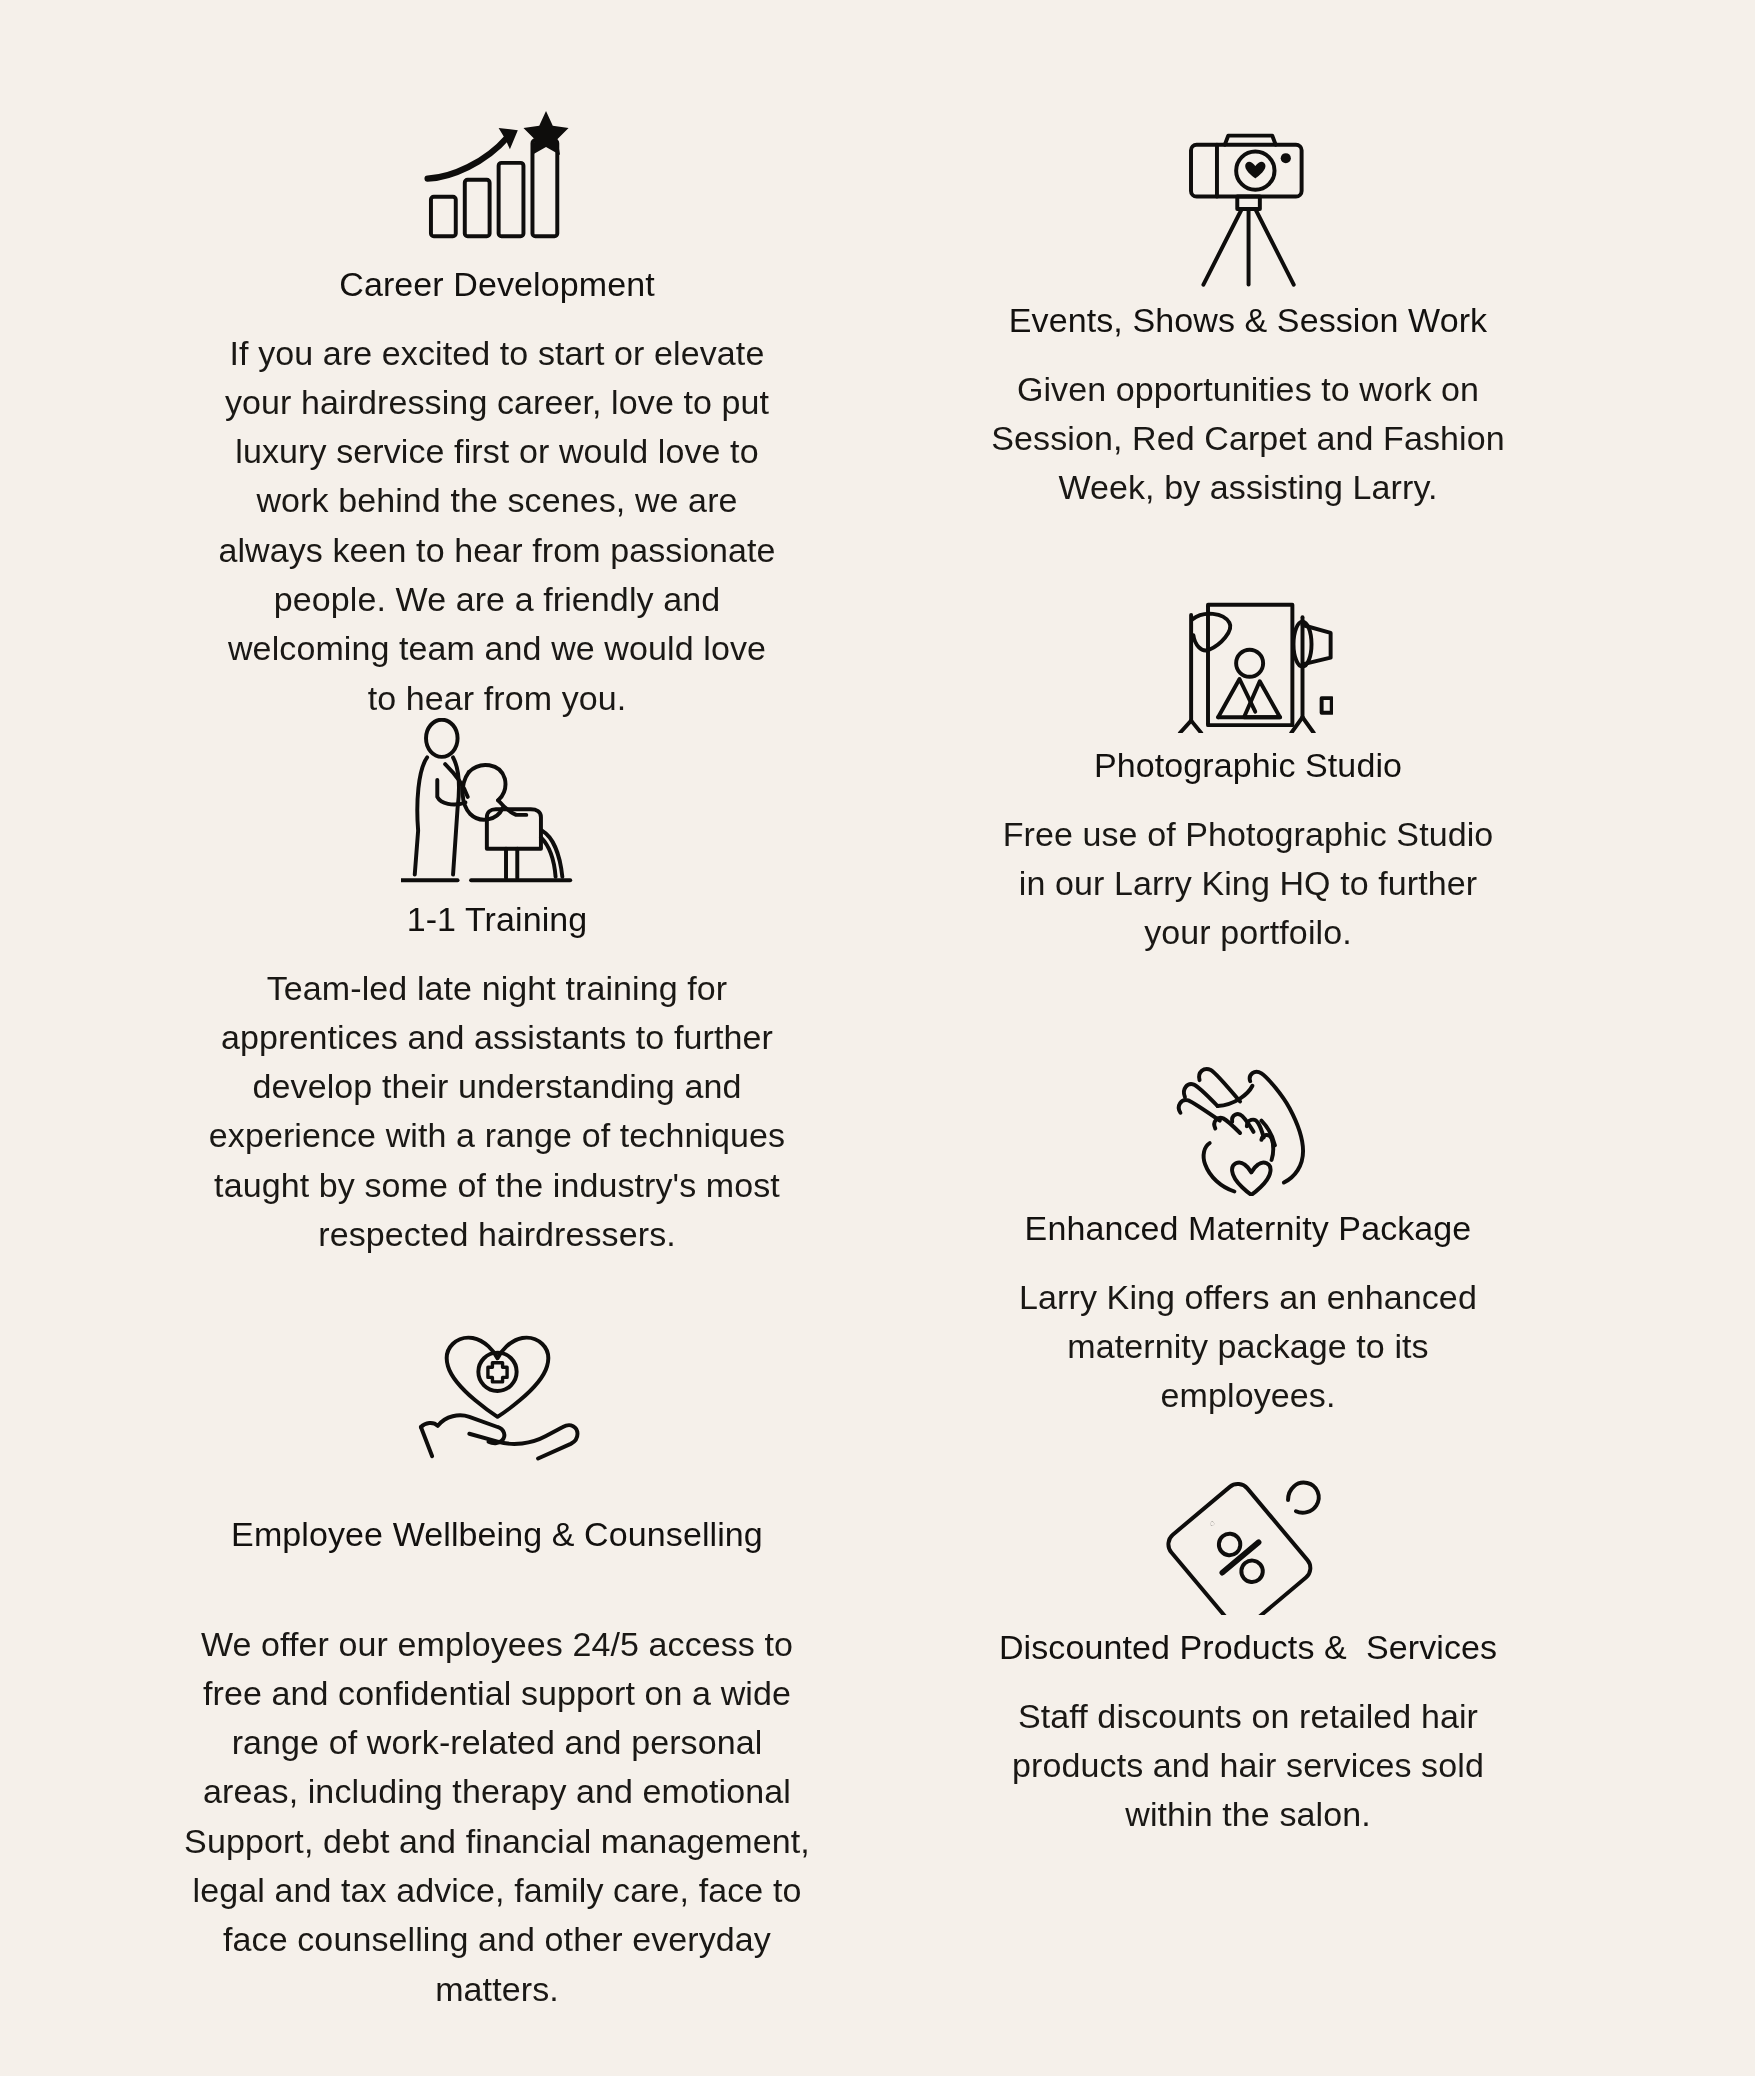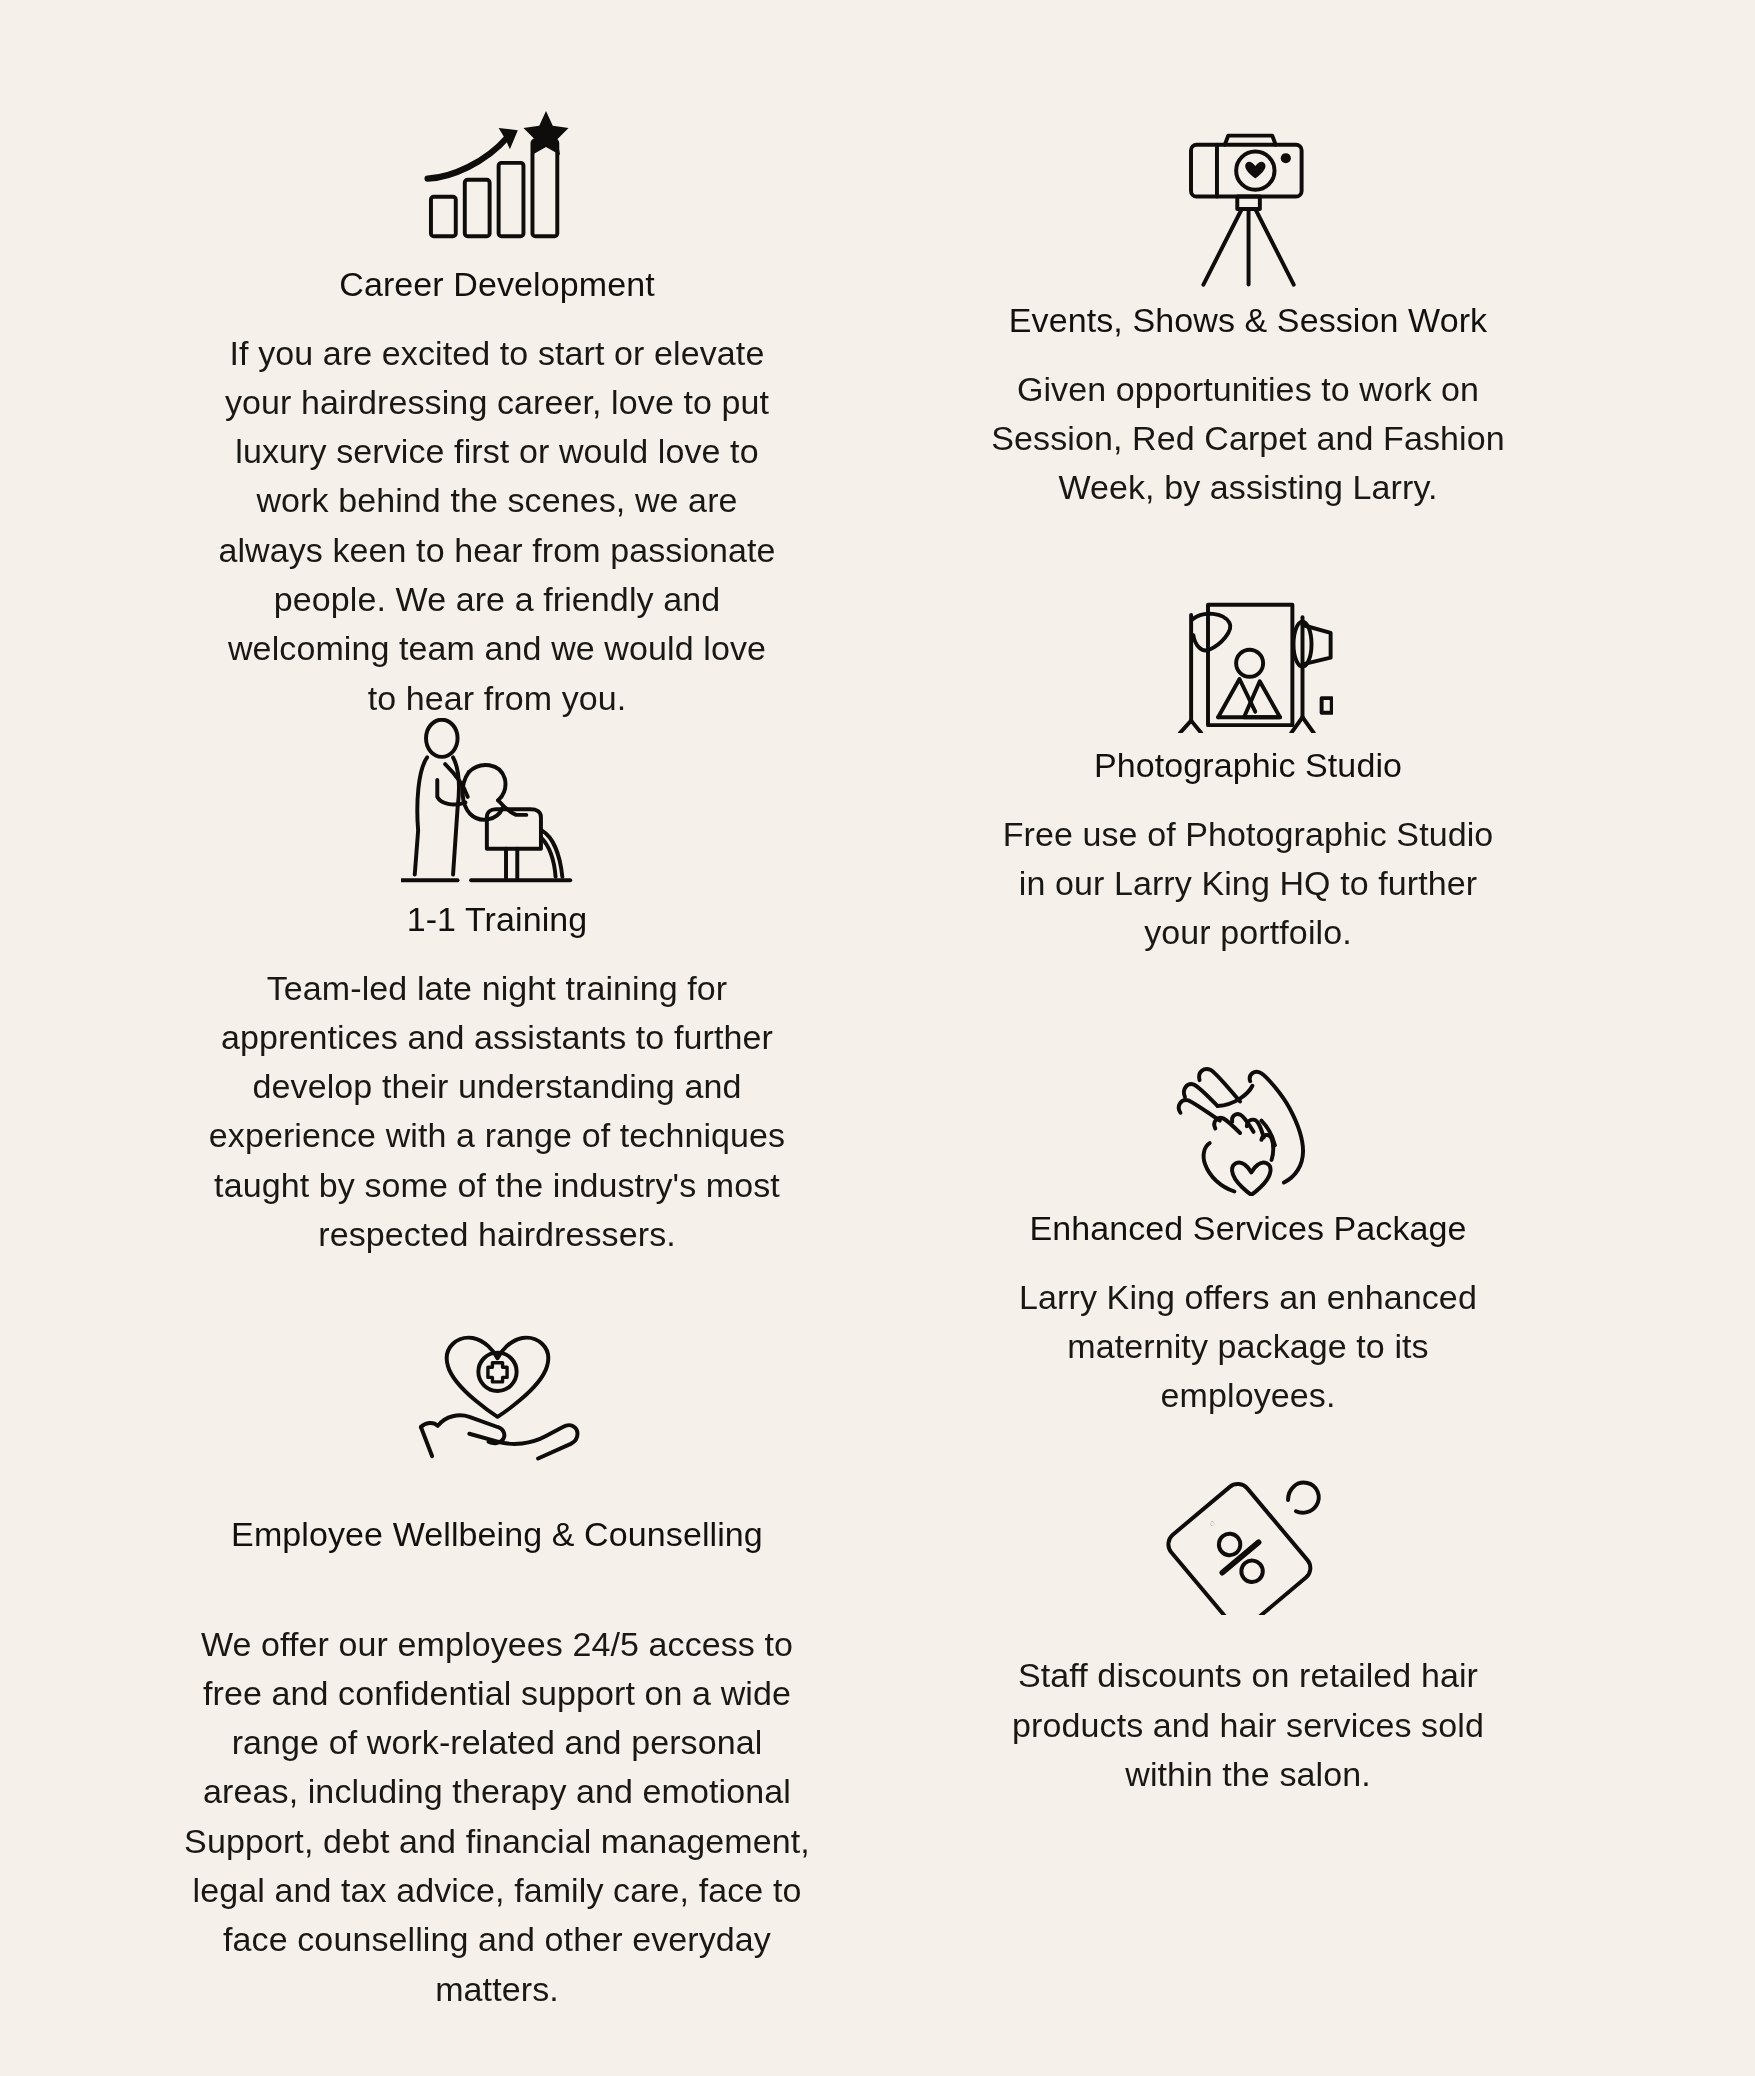--- a/index.html
+++ b/index.html
@@ -248,39 +248,40 @@
 
           <path class="ln" d="M96 120 C 90 108, 100 98, 110 102 C 118 106, 140 128, 140 128"></path>
           <path class="ln" d="M126 108 C 124 96, 136 90, 144 98 C 152 106, 164 126, 164 126"></path>
           <path class="ln" d="M152 116 C 152 104, 166 100, 172 110 C 178 120, 182 136, 182 136"></path>
           <path class="ln" d="M178 140 C 180 130, 192 128, 196 138 C 200 148, 200 164, 196 176"></path>
           <path class="ln" d="M86 146 C 76 152, 72 168, 78 184 C 86 206, 106 224, 130 232"></path>
 
           <path class="ln" d="M160 238 C 160 238, 128 216, 126 196 C 124 182, 138 176, 148 184 C 154 188, 160 198, 160 198 C 160 198, 166 188, 172 184 C 182 176, 196 182, 194 196 C 192 216, 160 238, 160 238 Z"></path>
         </svg>
       </div>
-      <h2 class="benefit-title">Enhanced Services Package</h2>
+      <h2 class="benefit-title">Enhanced Maternity Package</h2>
       <p class="benefit-body">Larry King offers an enhanced maternity package to its employees.</p>
     </section>
 
     <section class="benefit b-discount">
       <div class="icon-wrap">
         <svg width="164" height="141" viewBox="0 0 290 250" aria-hidden="true">
           <g transform="rotate(-40 145 125)">
 
             <path class="ln" d="M54 26 L 186 26 C 198 26, 208 36, 208 48 L 208 214 C 208 226, 198 236, 186 236 L 54 236 C 42 236, 32 226, 32 214 L 32 48 C 32 36, 42 26, 54 26 Z"></path>
 
             <circle class="ln" cx="120" cy="56" r="0.1"></circle>
 
             <circle class="ln" cx="120" cy="104" r="19"></circle>
             <path class="ln" style="stroke-width:10" d="M78 134 L 162 134"></path>
             <circle class="ln" cx="120" cy="166" r="19"></circle>
           </g>
 
           <path class="ln" d="M216 46 C 216 26, 232 12, 250 16 C 268 20, 276 40, 266 56 C 258 68, 242 72, 230 66"></path>
         </svg>
       </div>
+      <h2 class="benefit-title">Discounted Products &amp;  Services</h2>
       <p class="benefit-body">Staff discounts on retailed hair products and hair services sold within the salon.</p>
     </section>
 
   </div>
 </div>
 
 
 </body></html>

